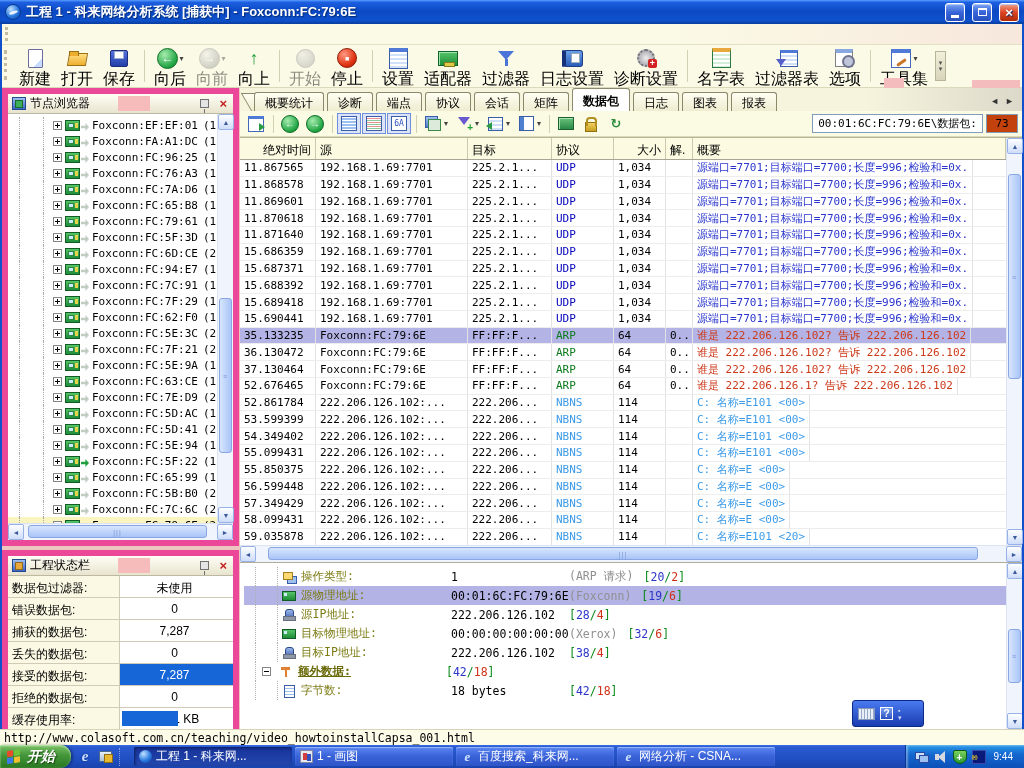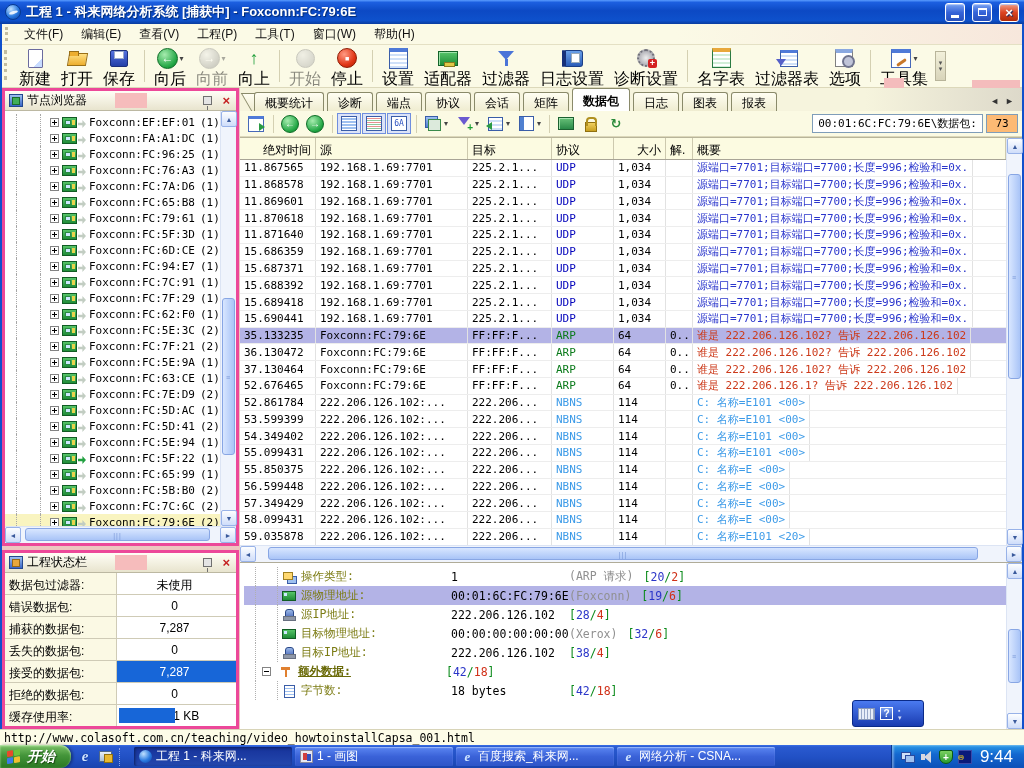--- a/index.html
+++ b/index.html
@@ -56,21 +56,21 @@
 .i-options-gear::before{content:"";width:16px;height:13px;background:#fff;border:1px solid #808080;border-top:4px solid #8aa8e0;margin-right:3px}
 .i-options-gear::after{content:"";position:absolute;right:1px;bottom:0;width:9px;height:9px;border-radius:50%;background:#c0c4d8;border:2px solid #70748e}
 .i-toolset-window::before{content:"";width:18px;height:14px;background:#fff;border:1px solid #4668b8;border-top:4px solid #4f7ad8}
 .i-toolset-window::after{content:"";position:absolute;bottom:4px;left:6px;width:11px;height:3px;background:#c87828;transform:rotate(-35deg);border-radius:2px}
 .tb-overflow{margin-left:2px;margin-top:4px;width:11px;height:30px;background:linear-gradient(#f2f0da,#d8d4ba);border:1px solid #b8b49a;color:#555;font-size:7px;display:flex;flex-direction:column;align-items:center;justify-content:center;line-height:6px}
 .pink-strip{position:absolute;background:#f4bcbc}
 
 .edge{position:absolute;top:24px;width:2px;height:705px;background:#1050cc}
 
 #workspace-bg{position:absolute;left:2px;right:2px;top:88px;height:641px;background:#edc6c0}
-.panel{position:absolute;background:#fff;border:3px solid #ec4899;display:flex;flex-direction:column}
+.panel{position:absolute;background:#fff;border:6px solid #ec4899;display:flex;flex-direction:column}
 #sidebar{left:2px;top:88px;width:237px;height:458px}
 #statuspanel{left:2px;top:550px;width:237px;height:179px}
 .panel-hdr{height:20px;flex:none;background:linear-gradient(#fffef6,#e8e4ce);border-bottom:1px solid #bcb8a2;display:flex;align-items:center;gap:4px;padding:0 4px}
 .ph-ico{width:14px;height:13px;background:linear-gradient(#9ec0f0,#3a66c8);border:1px solid #24488e;position:relative;flex:none}
 .ph-ico::after{content:"";position:absolute;left:2px;top:2px;width:6px;height:6px;background:#3fae58;border:1px solid #1a6a2c}
 .ph-ico.chart::after{background:#e8a83c;border-color:#96691a}
 .ph-pink{width:32px;height:15px;background:#f6bcbc;margin-left:24px}
 .ph-sp{flex:1}
 .ph-pin{width:9px;height:9px;border:1px solid #707070;background:#e4e4e4;position:relative;margin-right:6px}
 .ph-pin::after{content:"";position:absolute;left:3px;top:9px;width:1px;height:4px;background:#707070}
@@ -131,21 +131,21 @@
 .m-add-filter::before{content:"";width:0;height:0;border-left:6px solid transparent;border-right:6px solid transparent;border-top:8px solid #6a5ad0;margin-top:-5px}
 .m-add-filter::after{content:"+";position:absolute;right:0;bottom:0;color:#18a030;font-weight:bold;font-size:10px;line-height:8px}
 .m-goto-table::before{content:"";width:13px;height:12px;border:1px solid #3a5da8;background:repeating-linear-gradient(180deg,#fff 0 2px,#cfe0f8 2px 4px)}
 .m-goto-table::after{content:"";position:absolute;left:0;bottom:2px;width:0;height:0;border-top:4px solid transparent;border-bottom:4px solid transparent;border-right:6px solid #2a9a44}
 .m-column-options::before{content:"";width:13px;height:13px;border:1px solid #3a5da8;background:linear-gradient(90deg,#5080d0 4px,#fff 4px)}
 .m-buffer::before{content:"";width:14px;height:11px;background:linear-gradient(#68c078,#2a8a48);border:1px solid #1c6030;box-shadow:inset 1px 1px 0 #a8e4b2}
 .m-lock::before{content:"";width:10px;height:8px;background:linear-gradient(#f0d060,#c8a020);border:1px solid #907010;margin-top:6px}
 .m-lock::after{content:"";position:absolute;top:2px;width:7px;height:7px;border:2px solid #b09020;border-bottom:none;border-radius:4px 4px 0 0}
 .m-refresh::before{content:"↻";color:#2a8a3a;font-weight:bold;font-size:13px}
 .nodebox{margin-left:auto;height:19px;border:1px solid #7f9db9;background:#fff;padding:0 5px;display:flex;align-items:center;font-family:"DejaVu Sans Mono","Liberation Mono",monospace;font-size:11px;white-space:nowrap}
-.countbox{width:32px;height:19px;border:1px solid #7f9db9;background:#fdba74;margin-left:3px;display:flex;align-items:center;justify-content:center;font-family:"DejaVu Sans Mono",monospace;font-size:11px}
+.countbox{width:32px;height:19px;border:1px solid #7f9db9;background:#c2410c;margin-left:3px;display:flex;align-items:center;justify-content:center;font-family:"DejaVu Sans Mono",monospace;font-size:11px}
 
 #pkt-table{position:absolute;left:240px;top:137px;right:2px;height:408px;background:#fff;border-top:1px solid #b8b49a}
 #pkt-header{display:flex;height:22px;background:#fcfbe1;border-bottom:1px solid #a8a496;padding-right:16px}
 .hc{padding:4px 4px 8px;border-right:1px solid #cdc9ae;white-space:nowrap;overflow:hidden;flex:none}
 .w0{width:76px;text-align:right}.w1{width:152px}.w2{width:84px}.w3{width:62px}.w4{width:52px;text-align:right}.w5{width:27px}.w6{flex:1;min-width:0}
 #pkt-body{position:absolute;top:22px;left:0;right:16px;bottom:0;overflow:hidden}
 .pr{display:flex;height:16.78px;border-bottom:1px solid #ededed}
 .pr.sel{background:#b3b3e6}
 .pc{padding:0 4px;border-right:1px solid #e2e2e2;white-space:nowrap;overflow:hidden;display:flex;align-items:center;font-family:"DejaVu Sans Mono","Liberation Mono",monospace;font-size:11px;flex:none;color:#000}
 .udp .pc3{color:#0000bb}.udp .pc6{color:#2a35cc}
@@ -208,21 +208,21 @@
 #tray{height:23px;display:flex;align-items:center;gap:5px;padding:0 11px 0 9px;background:linear-gradient(#2a9ae8 0%,#1468d0 40%,#0c50b8 100%);border-left:1px solid #0a3890;box-shadow:inset 2px 1px 2px rgba(255,255,255,.35);color:#fff;flex:none}
 .tri{width:14px;height:14px;position:relative;flex:none}
 .tri-net::before{content:"";position:absolute;left:0;top:2px;width:8px;height:6px;background:#cfe0f8;border:1px solid #2a4a9e}
 .tri-net::after{content:"";position:absolute;right:0;bottom:1px;width:8px;height:6px;background:#9ec0f0;border:1px solid #2a4a9e}
 .tri-vol::before{content:"";position:absolute;left:1px;top:4px;width:4px;height:6px;background:#d8d8e0}
 .tri-vol::after{content:"";position:absolute;left:4px;top:1px;border-top:6px solid transparent;border-bottom:6px solid transparent;border-right:7px solid #d8d8e0}
 .tri-shield{background:linear-gradient(#7ad060,#2a9a30);border:1px solid #0c5a14;border-radius:2px 2px 7px 7px}
 .tri-shield::after{content:"+";position:absolute;left:0;right:0;top:0;color:#fff;font-size:10px;font-weight:bold;text-align:center;line-height:13px}
 .tri-sound{background:#0a1a7a;border:1px solid #3a4aaa}
 .tri-sound::after{content:"((•))";position:absolute;left:-1px;top:3px;font-size:6px;color:#f0d020;letter-spacing:-1px}
-#tray-time{font-size:17px;margin-left:3px}
+#tray-time{font-size:10px;margin-left:3px}
 </style>
 </head>
 <body>
 
 <div id="app">
 
   <div id="titlebar">
     <div class="app-ico"></div>
     <span>工程 1 - 科来网络分析系统 [捕获中] - Foxconn:FC:79:6E</span>
     <span class="sp"></span>
@@ -230,29 +230,20 @@
         <span class="minbar"></span>
       </div>
     <div class="winbtn">
         <span class="restore"></span>
       </div>
     <div class="winbtn close">×</div>
   </div>
 
   <div id="menubar">
     <span class="grip"></span>
-    <span id="menu-items" style="display:flex">
-        <span class="menu-item">文件(F)</span>
-        <span class="menu-item">编辑(E)</span>
-        <span class="menu-item">查看(V)</span>
-        <span class="menu-item">工程(P)</span>
-        <span class="menu-item">工具(T)</span>
-        <span class="menu-item">窗口(W)</span>
-        <span class="menu-item">帮助(H)</span>
-      </span>
   </div>
 
   <div id="toolbar">
     <span class="grip"></span>
     <span id="tb-items" style="display:flex;align-items:flex-start">
         <div class="tb-btn">
           <div class="icowrap">
             <div class="ico i-new-document"></div>
           </div>
           <div class="tb-label">新建</div>

